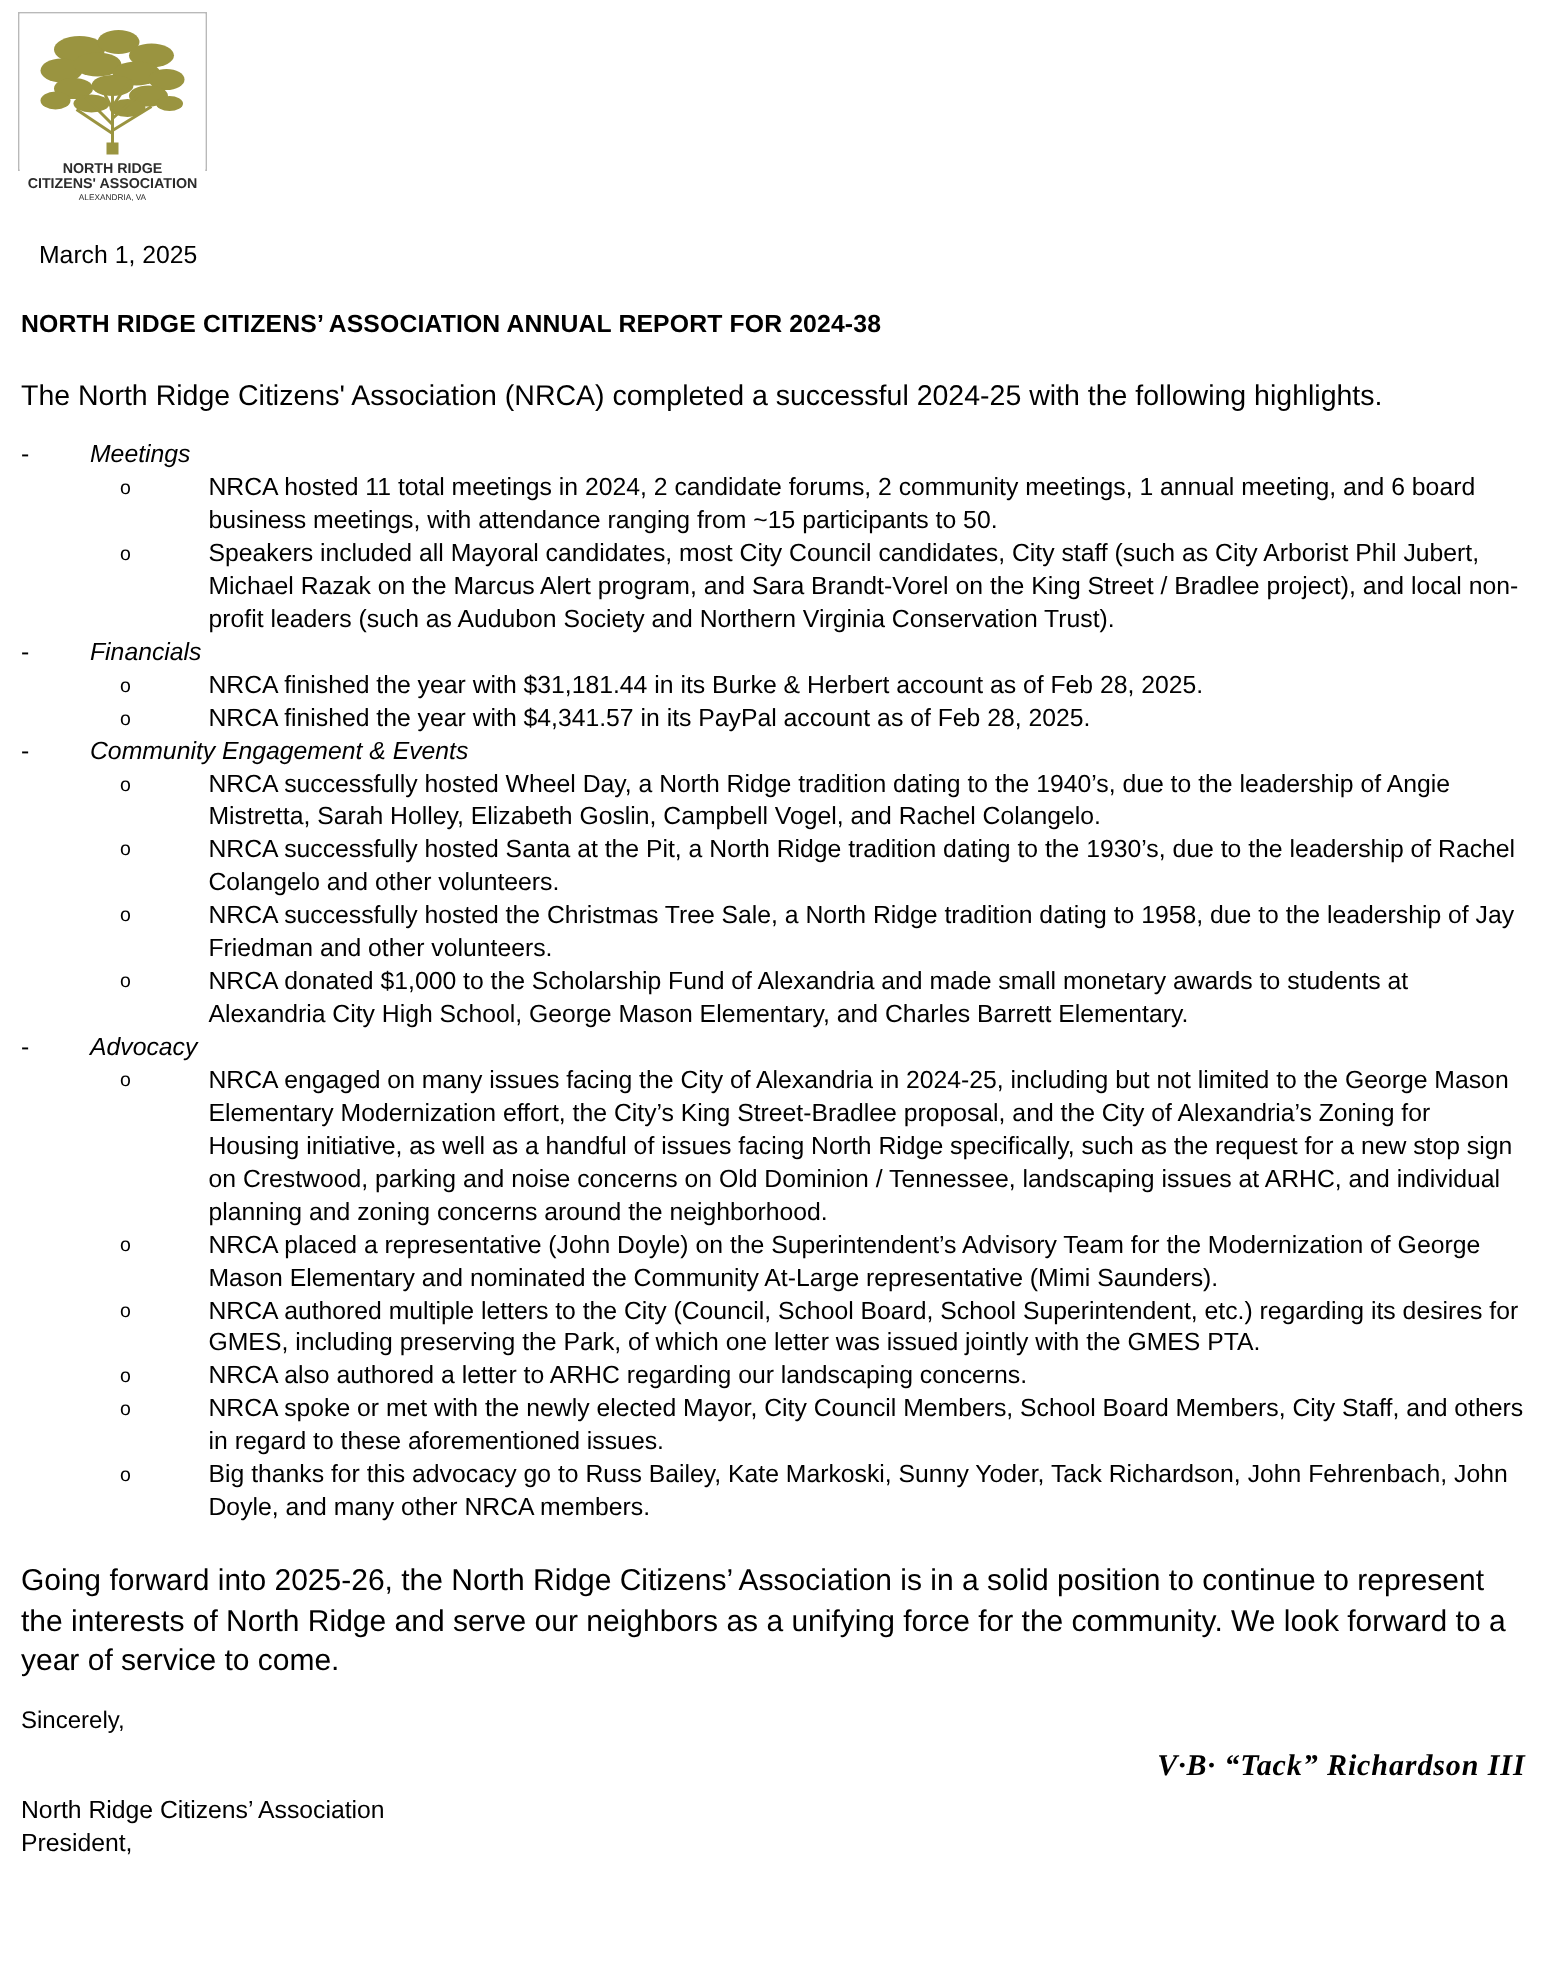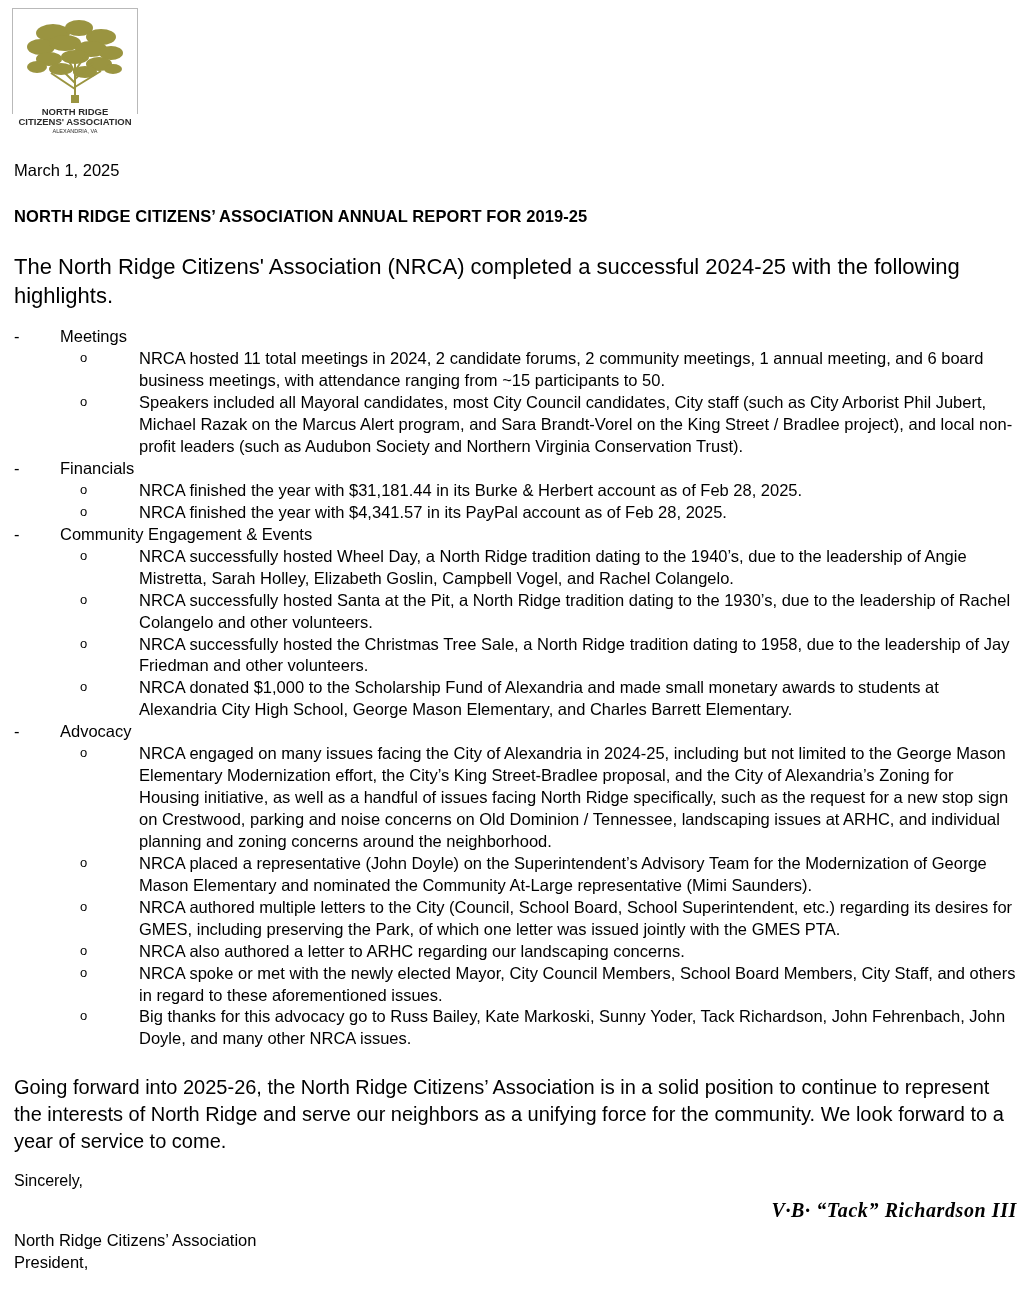--- a/index.html
+++ b/index.html
@@ -30,49 +30,50 @@
     border: 1px solid #b9b9b9;
     box-sizing: border-box;
     background: #ffffff;
   }
   .logo-svg { display: block; }
   .content {
     padding: 0 14px 30px 14px;
   }
   .spacer-top { height: 150px; }
   .date {
-    margin: 0 0 0 0;
+    margin: 0 0 0 12px;
     padding-top: 10px;
     font-size: 16.5px;
   }
   .blank { height: 24px; }
   .blank-sm { height: 16px; }
   .title {
     font-weight: bold;
     font-size: 16.5px;
     letter-spacing: 0.1px;
   }
-  .intro { font-size: 22px; }
+  .intro { font-size: 19px; }
   ul.lvl1 {
     list-style: none;
     margin: 0;
     padding: 0 0 0 0;
   }
   ul.lvl1 > li {
     position: relative;
     padding-left: 46px;
     margin: 0 0 0 0;
   }
   ul.lvl1 > li > .dash {
     position: absolute;
     left: 0px;
     top: 0;
     width: 12px;
   }
   .lvl1-label {
+    font-style: italic;
     font-size: 16.5px;
   }
   ul.lvl2 {
     list-style: none;
     margin: 0;
     padding: 0;
   }
   ul.lvl2 > li {
     position: relative;
     padding-left: 48px;
@@ -145,21 +146,21 @@
   </div>
 
   <div class="spacer-top"></div>
 
   <div class="content">
 
     <div class="date">March 1, 2025</div>
 
     <div class="blank"></div>
 
-    <div class="title">NORTH RIDGE CITIZENS’ ASSOCIATION ANNUAL REPORT FOR 2019-25</div>
+    <div class="title">NORTH RIDGE CITIZENS’ ASSOCIATION ANNUAL REPORT FOR 2024-38</div>
 
     <div class="blank"></div>
 
     <div class="intro">The North Ridge Citizens' Association (NRCA) completed a successful 2024-25 with the following highlights.</div>
 
     <div class="blank-sm"></div>
 
     <ul class="lvl1">
 
       <li>
@@ -234,21 +235,21 @@
           <li>
             <span class="circ">o</span>
             <span class="txt">NRCA also authored a letter to ARHC regarding our landscaping concerns.</span>
           </li>
           <li>
             <span class="circ">o</span>
             <span class="txt">NRCA spoke or met with the newly elected Mayor, City Council Members, School Board Members, City Staff, and others in regard to these aforementioned issues.</span>
           </li>
           <li>
             <span class="circ">o</span>
-            <span class="txt">Big thanks for this advocacy go to Russ Bailey, Kate Markoski, Sunny Yoder, Tack Richardson, John Fehrenbach, John Doyle, and many other NRCA issues.</span>
+            <span class="txt">Big thanks for this advocacy go to Russ Bailey, Kate Markoski, Sunny Yoder, Tack Richardson, John Fehrenbach, John Doyle, and many other NRCA members.</span>
           </li>
         </ul>
       </li>
 
     </ul>
 
     <div class="blank"></div>
 
     <div class="closing">Going forward into 2025-26, the North Ridge Citizens’ Association is in a solid position to continue to represent the interests of North Ridge and serve our neighbors as a unifying force for the community.  We look forward to a year of service to come.</div>
 

